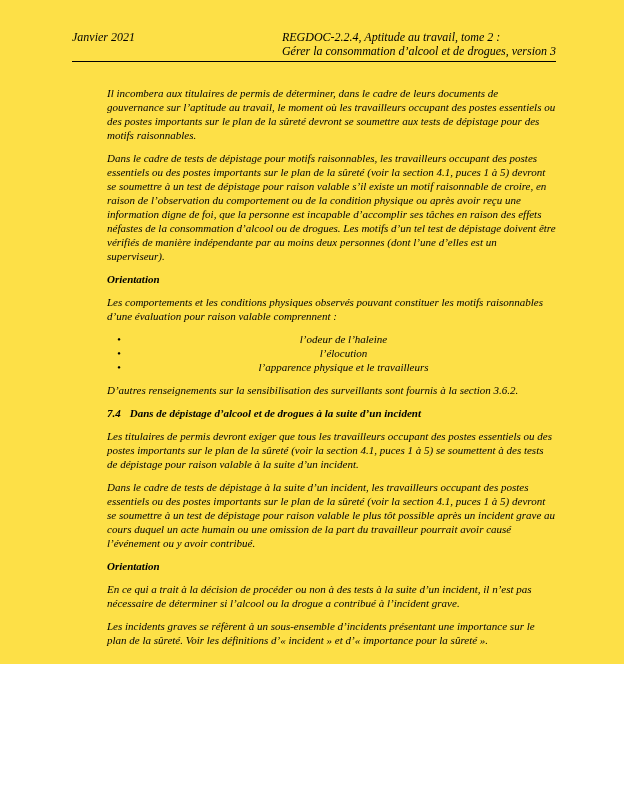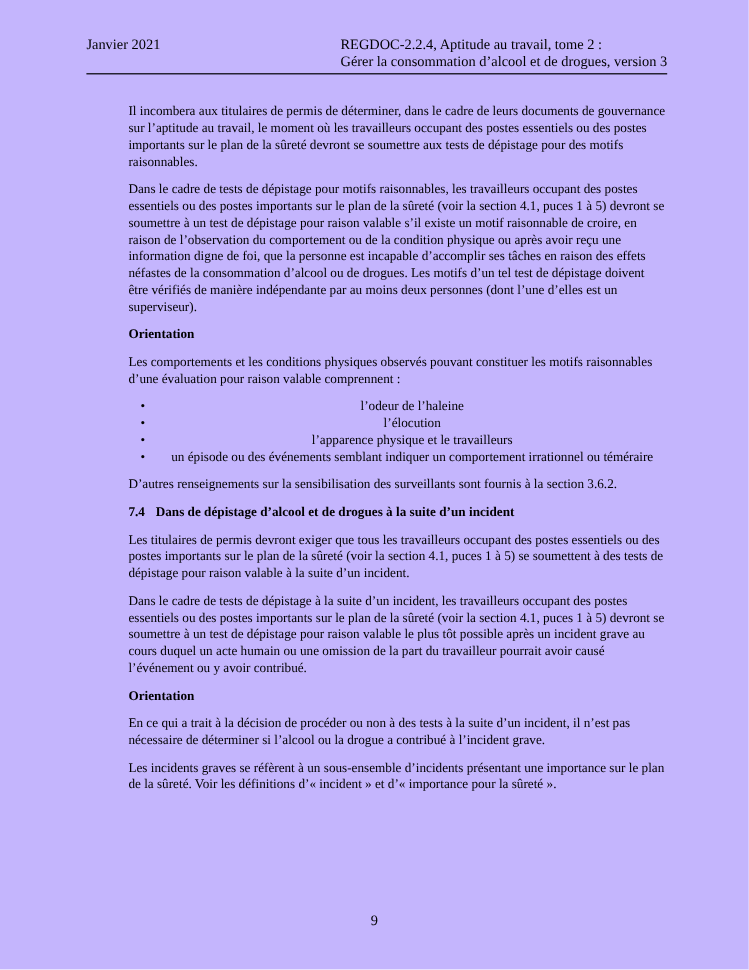--- a/index.html
+++ b/index.html
@@ -3,26 +3,27 @@
 <meta charset="utf-8">
 <style>
   html, body {
     margin: 0;
     padding: 0;
     background: #ffffff;
   }
   .page {
     position: relative;
     width: 624px;
-    height: 808px;
-    background: #c4b5fd;
+    height: 664px;
+    background: #fde047;
     color: #000000;
     font-family: "Liberation Serif", "DejaVu Serif", serif;
     overflow: hidden;
     box-sizing: border-box;
+    font-style: italic;
   }
   .header {
     display: flex;
     justify-content: space-between;
     align-items: flex-start;
     margin: 31px 68px 0 72px;
     font-size: 12px;
     line-height: 13.5px;
   }
   .header .date {
@@ -105,21 +106,20 @@
     <p>Dans le cadre de tests de dépistage pour motifs raisonnables, les travailleurs occupant des postes essentiels ou des postes importants sur le plan de la sûreté (voir la section 4.1, puces 1 à 5) devront se soumettre à un test de dépistage pour raison valable s’il existe un motif raisonnable de croire, en raison de l’observation du comportement ou de la condition physique ou après avoir reçu une information digne de foi, que la personne est incapable d’accomplir ses tâches en raison des effets néfastes de la consommation d’alcool ou de drogues. Les motifs d’un tel test de dépistage doivent être vérifiés de manière indépendante par au moins deux personnes (dont l’une d’elles est un superviseur).</p>
 
     <div class="orientation-heading">Orientation</div>
 
     <p>Les comportements et les conditions physiques observés pouvant constituer les motifs raisonnables d’une évaluation pour raison valable comprennent :</p>
 
     <ul class="bullet-list">
       <li>l’odeur de l’haleine</li>
       <li>l’élocution</li>
       <li>l’apparence physique et le travailleurs</li>
-      <li>un épisode ou des événements semblant indiquer un comportement irrationnel ou téméraire</li>
     </ul>
 
     <p>D’autres renseignements sur la sensibilisation des surveillants sont fournis à la section 3.6.2.</p>
 
     <div class="section-heading">
       <span class="section-number">7.4</span><span>Dans de dépistage d’alcool et de drogues à la suite d’un incident</span>
     </div>
 
     <p>Les titulaires de permis devront exiger que tous les travailleurs occupant des postes essentiels ou des postes importants sur le plan de la sûreté (voir la section 4.1, puces 1 à 5) se soumettent à des tests de dépistage pour raison valable à la suite d’un incident.</p>
 

